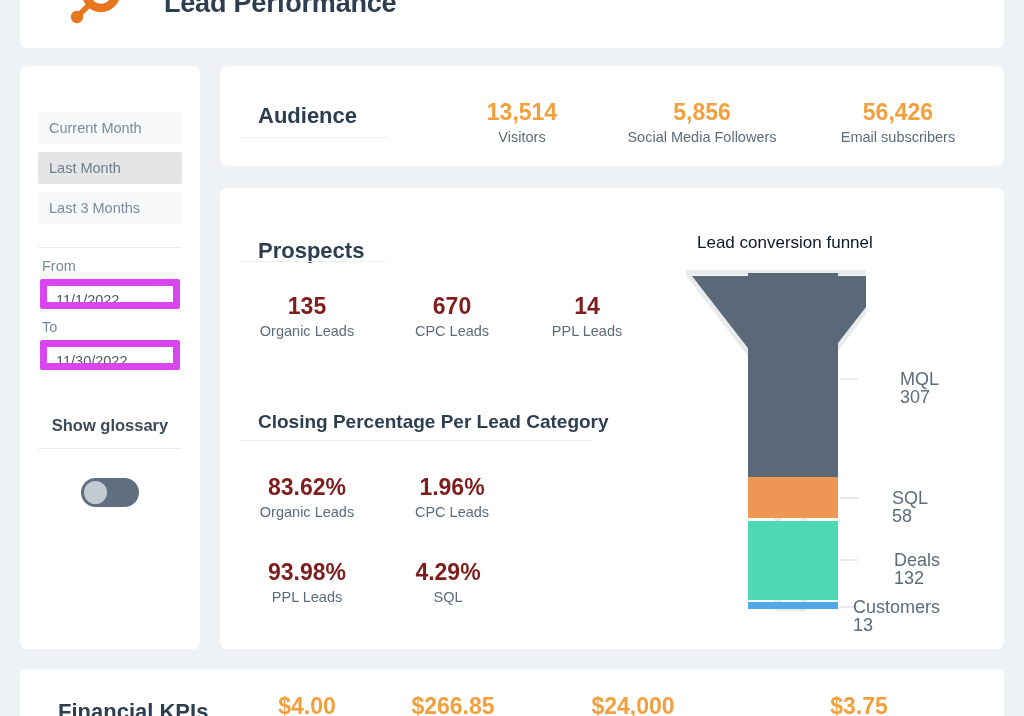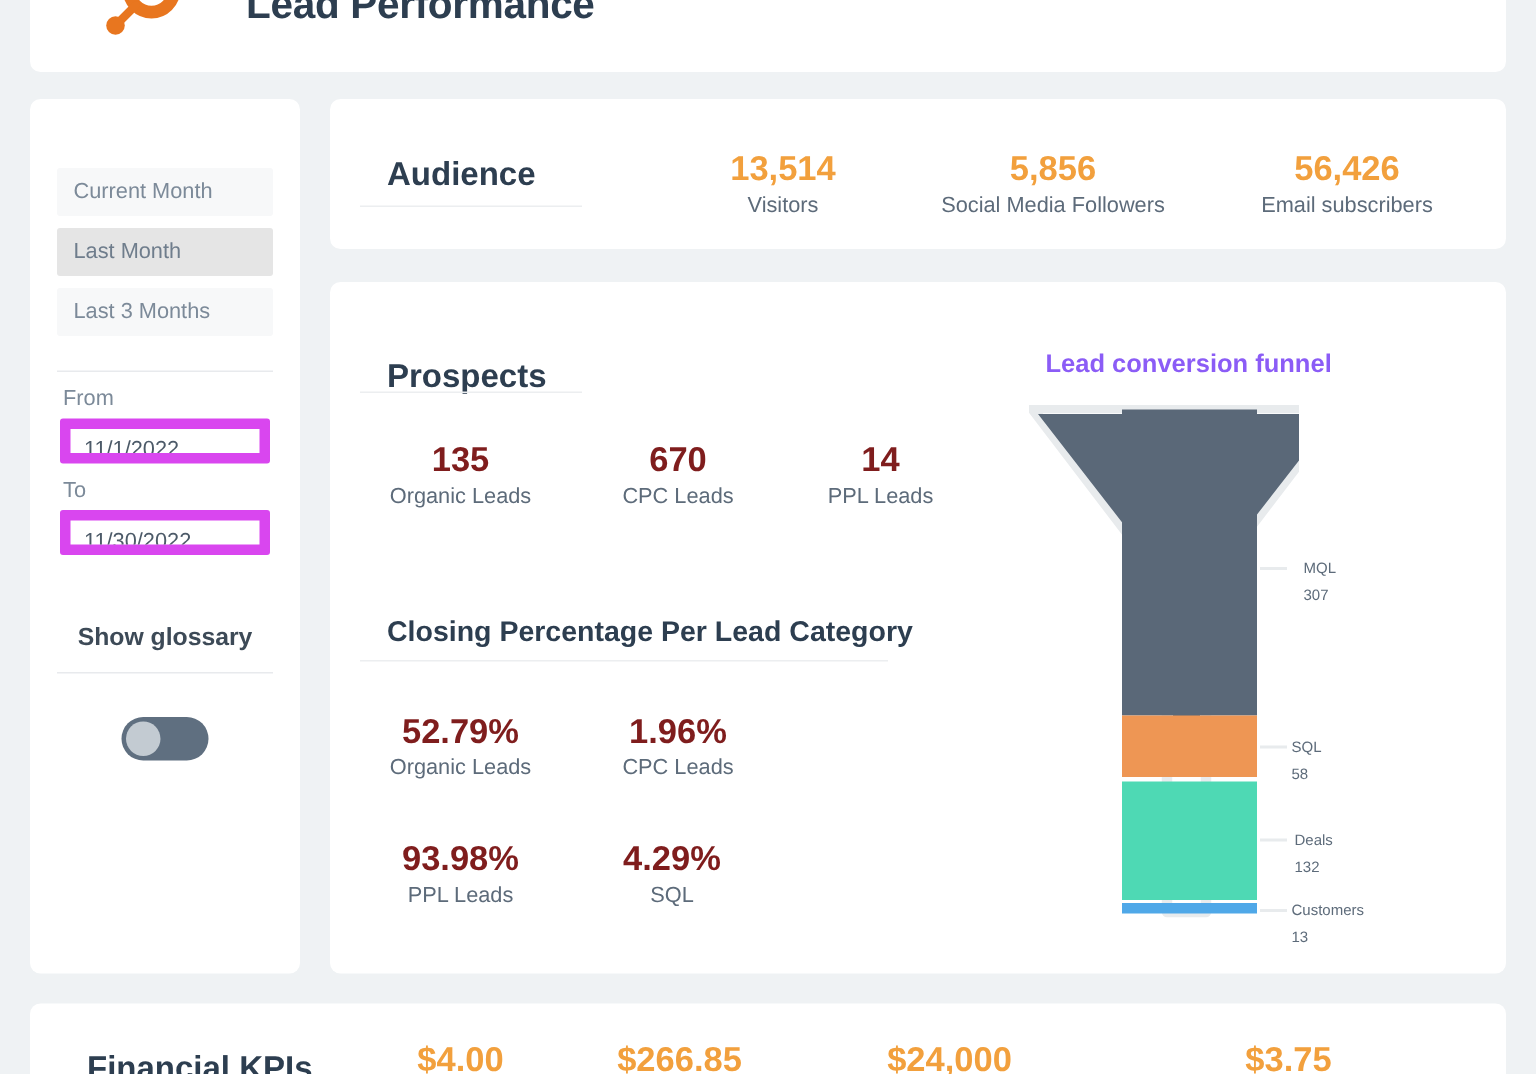--- a/index.html
+++ b/index.html
@@ -194,30 +194,31 @@
   #prospects-rule { left: 240px; top: 261px; width: 148px; }
 
   #closing-head { left: 258px; top: 411px; font-size: 19px; }
   #closing-rule { left: 240px; top: 440px; width: 352px; }
 
   
   #funnel-title {
     position: absolute;
     left: 697px; top: 233px;
     font-size: 17px;
-    font-weight: bold;
-    color: #8b5cf6;
+    font-weight: normal;
+    color: #0f172a;
   }
   #funnel-svg { position: absolute; left: 686px; top: 270px; }
 
   .funnel-label {
     position: absolute;
-    font-size: 10px;
+    font-size: 18px;
     color: #5d6b7a;
     line-height: 17.5px;
+    margin-left: 31px;
   }
 
   
   #financial-card {
     left: 20px;
     top: 669px;
     width: 984px;
     height: 100px;
   }
   #financial-head {
@@ -299,21 +300,21 @@
 </div>
 <div class="metric" style="left:532px; top:294px; width:110px;">
   <div class="metric-value dark">14</div>
   <div class="metric-label">PPL Leads</div>
 </div>
 
 <div class="section-head" id="closing-head">Closing Percentage Per Lead Category</div>
 <div class="head-rule" id="closing-rule"></div>
 
 <div class="metric" style="left:246px; top:475px; width:122px;">
-  <div class="metric-value dark">52.79%</div>
+  <div class="metric-value dark">83.62%</div>
   <div class="metric-label">Organic Leads</div>
 </div>
 <div class="metric" style="left:396px; top:475px; width:112px;">
   <div class="metric-value dark">1.96%</div>
   <div class="metric-label">CPC Leads</div>
 </div>
 <div class="metric" style="left:246px; top:560px; width:122px;">
   <div class="metric-value dark">93.98%</div>
   <div class="metric-label">PPL Leads</div>
 </div>
@@ -353,21 +354,21 @@
   <div>307</div>
 </div>
 <div class="funnel-label" style="left:861px; top:490px;">
   <div>SQL</div>
   <div>58</div>
 </div>
 <div class="funnel-label" style="left:863px; top:552px;">
   <div>Deals</div>
   <div>132</div>
 </div>
-<div class="funnel-label" style="left:861px; top:599px;">
+<div class="funnel-label" style="left:822px; top:599px;">
   <div>Customers</div>
   <div>13</div>
 </div>
 
 <div class="card" id="financial-card"></div>
 <div class="section-head" id="financial-head">Financial KPIs</div>
 
 <div class="metric" style="left:246px; top:694px; width:122px;">
   <div class="metric-value accent">$4.00</div>
 </div>

